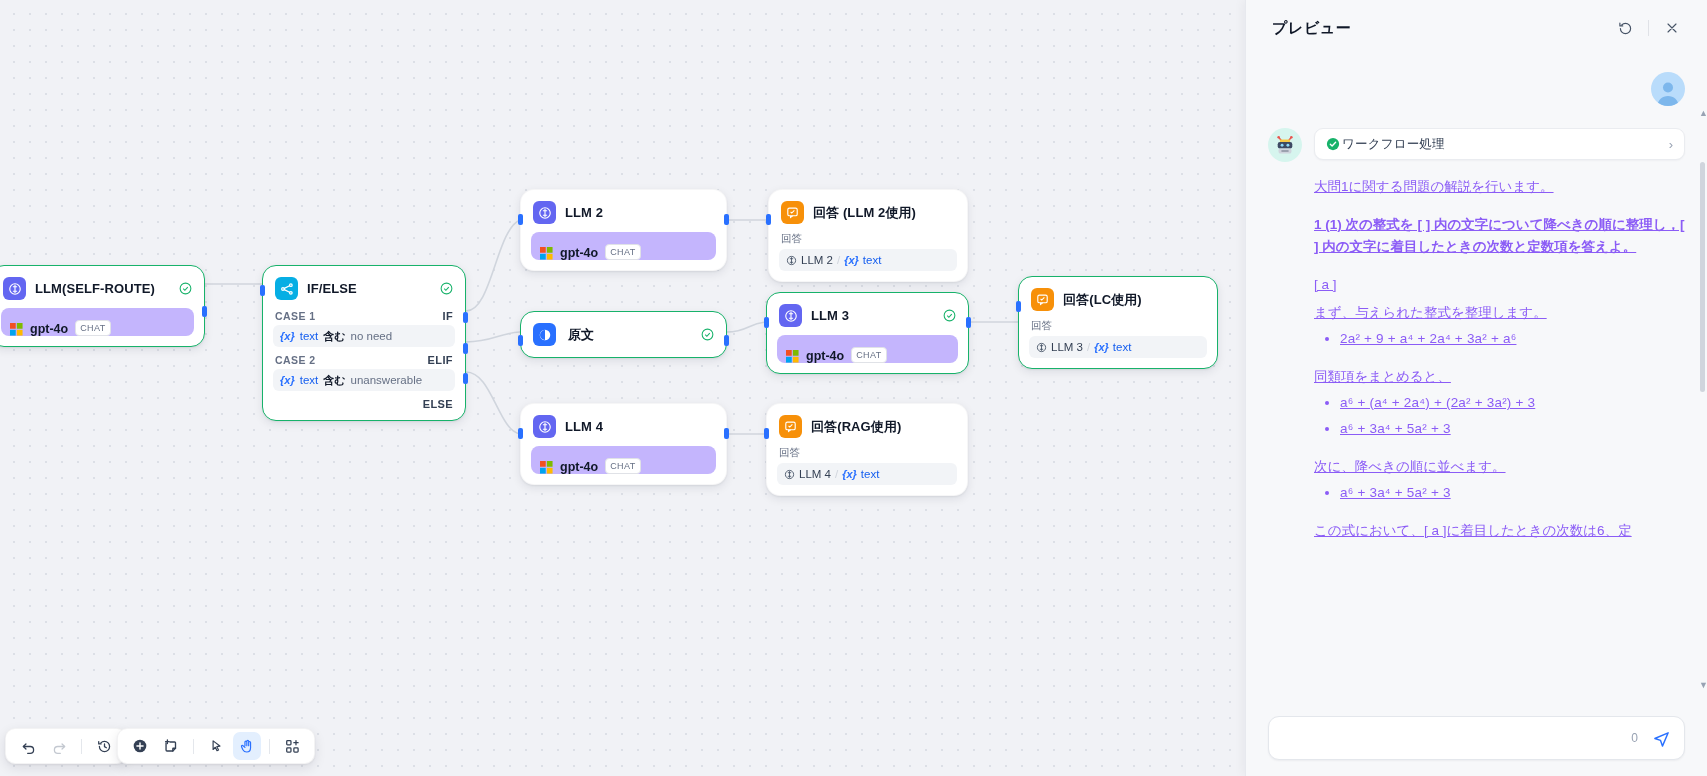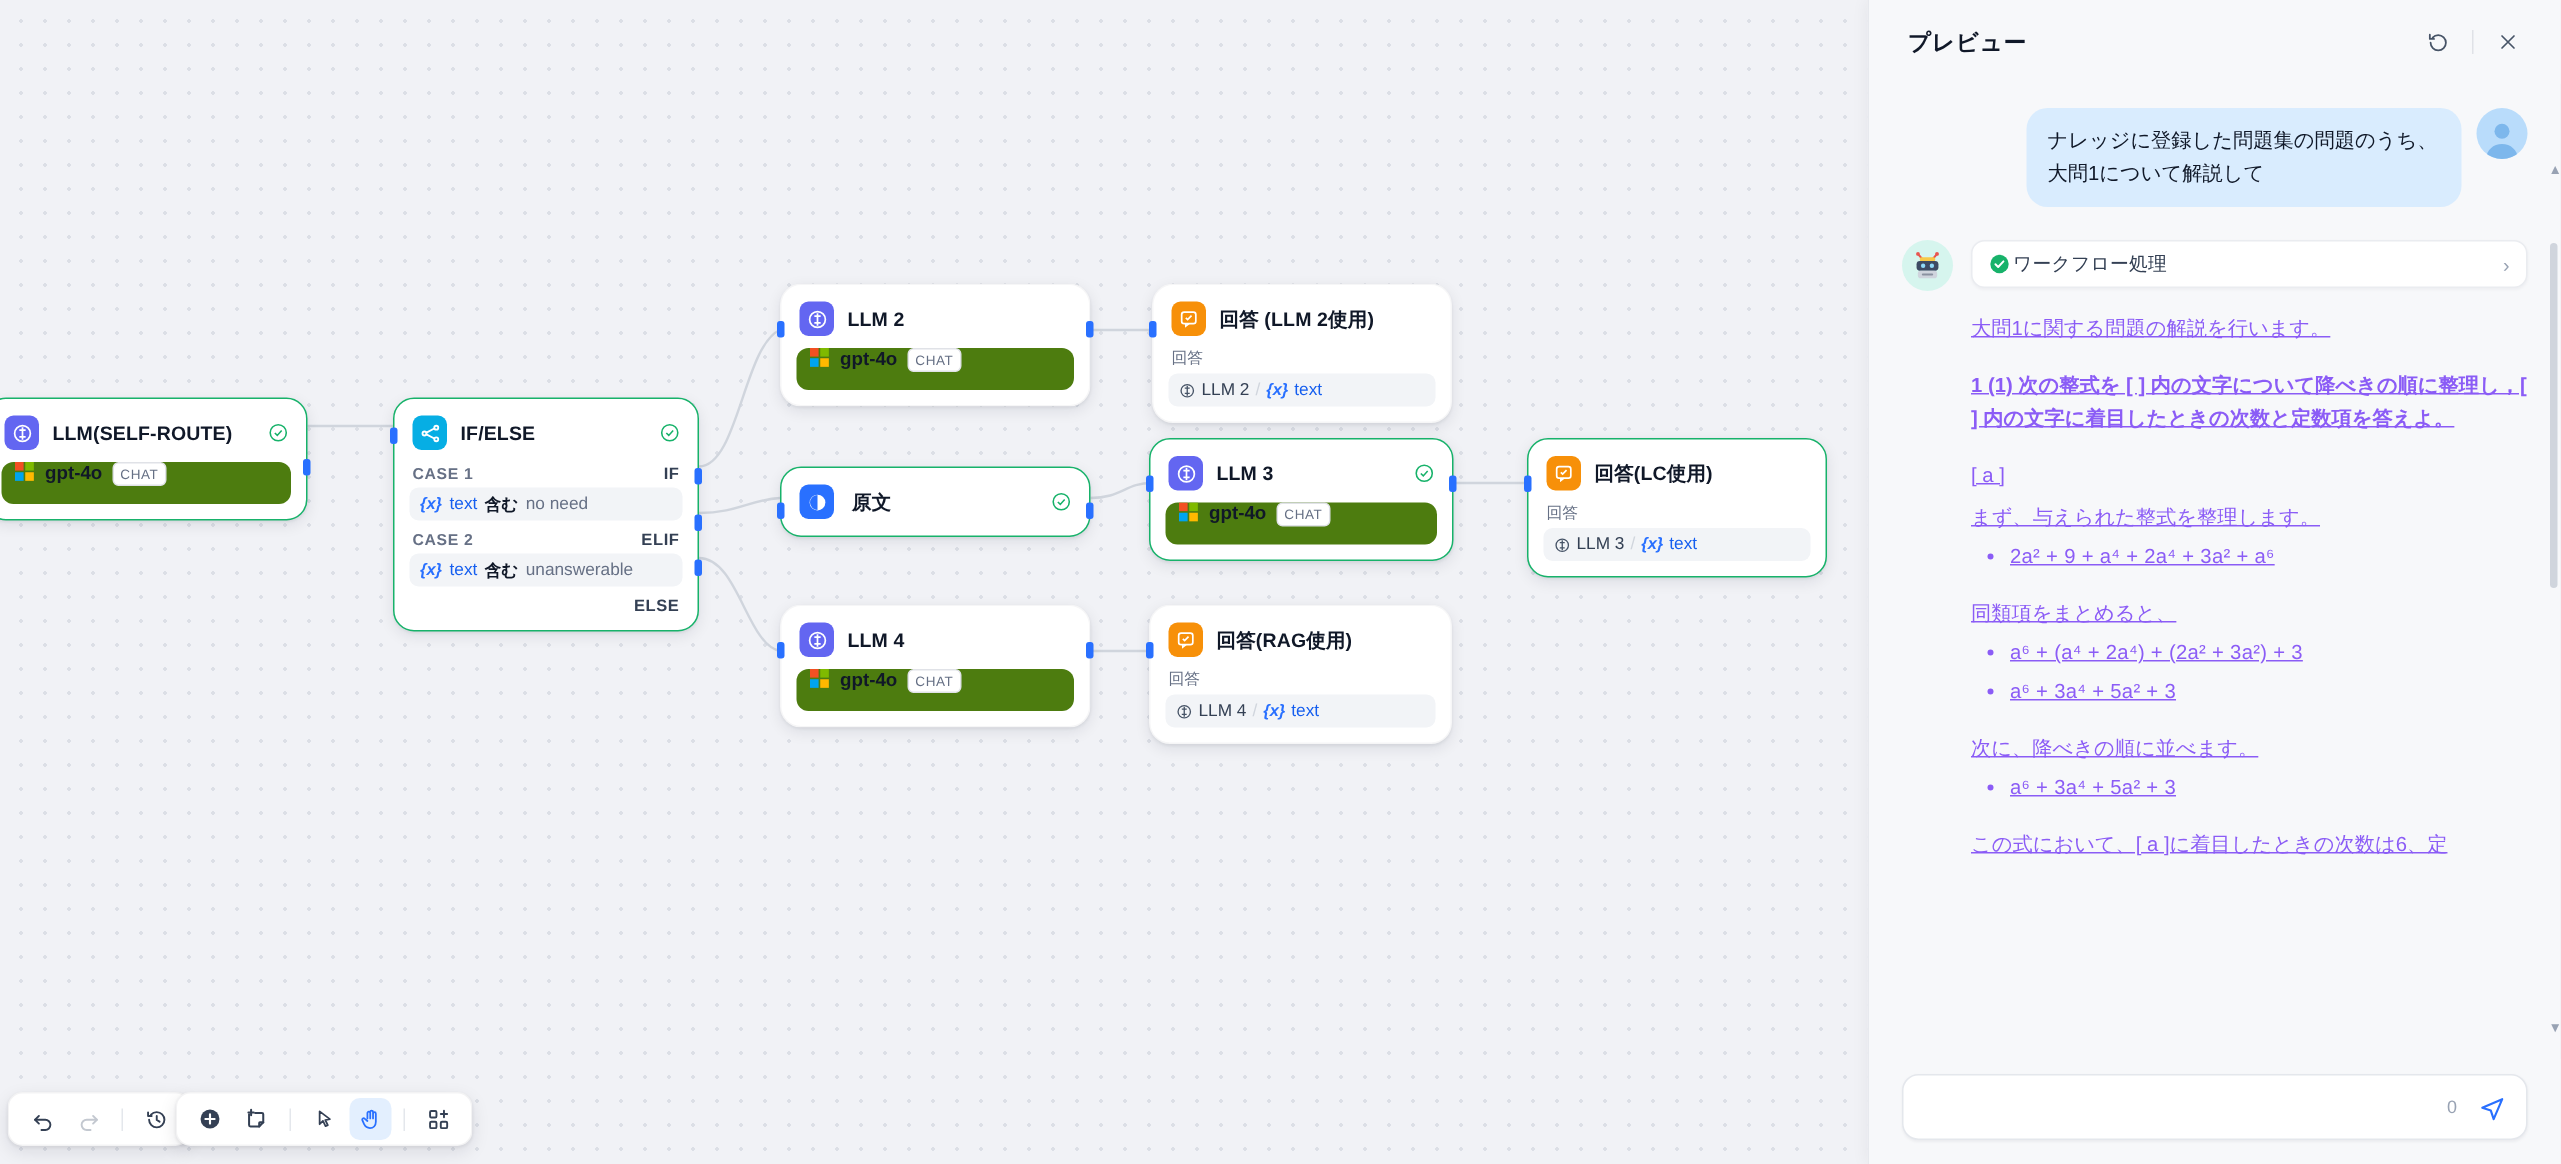--- a/index.html
+++ b/index.html
@@ -47,24 +47,24 @@
   .ico-ans  { background: #f79009; }
   .ico-doc  { background: #2970ff; }
   .node-title {
     font-size: 13px; color: #101828; font-weight: 600;
     letter-spacing: .1px; white-space: nowrap;
   }
   .node-check { margin-left: auto; flex: 0 0 auto; line-height: 0; }
 
   .model-row {
     margin: 2px 10px 0 10px;
-    background: #4d7c0f;
+    background: #c4b5fd;
     border-radius: 8px;
     height: 28px;
-    display: flex; align-items: flex-start; gap: 7px;
+    display: flex; align-items: flex-end; gap: 7px;
     padding: 0 9px;
   }
   .ms-logo { width: 13px; height: 13px; display: block; }
   .model-name { font-size: 12.5px; color: #101828; font-weight: 600; }
   .chat-badge {
     font-size: 9px; color: #667085; border: 1px solid #e0e2e7;
     border-radius: 4px; padding: 1px 4px 0 4px; letter-spacing: .4px;
     background: #fff; line-height: 13px;
   }
 
@@ -408,21 +408,21 @@
         <rect x="0" y="6.3" width="5.3" height="5.3" fill="#00a4ef"></rect>
         <rect x="6.3" y="6.3" width="5.3" height="5.3" fill="#ffb900"></rect>
       </svg>
       <span class="model-name">gpt-4o</span>
       <span class="chat-badge">CHAT</span>
     </div>
     <div class="port" style="left:-3px; top:24px"></div>
     <div class="port" style="right:-3px; top:24px"></div>
   </div>
 
-  <div class="node sel" style="left:1018px; top:292px; width:200px;">
+  <div class="node sel" style="left:1018px; top:276px; width:200px;">
     <div class="node-head">
       <div class="node-ico ico-ans">
         <svg width="13" height="13" viewBox="0 0 16 16" fill="none" stroke="#fff" stroke-width="1.4">
           <rect x="2.2" y="2.6" width="11.6" height="9.4" rx="2"></rect>
             <path d="M5.6 12v2l2.6-2"></path>
             <path d="M5.6 7.2l1.5 1.5 3.2-3.2"></path>
         </svg>
       </div>
       <div class="node-title">回答(LC使用)</div>
     </div>
@@ -569,21 +569,20 @@
         <svg width="16" height="16" viewBox="0 0 20 20" fill="none" stroke="#475467" stroke-width="1.4" stroke-linecap="round">
           <path d="M5 5l10 10M15 5L5 15"></path>
         </svg>
       </div>
     </div>
   </div>
 
   <div class="pv-body">
 
     <div class="msg-user">
-      <div class="bubble-user">ナレッジに登録した問題集の問題のうち、大問1について解説して</div>
       <div class="avatar-user">
         <svg width="30" height="30" viewBox="0 0 30 30">
           <circle cx="15" cy="11.5" r="5" fill="#7db7ec"></circle>
           <path d="M4.5 30c0-6 4.8-10 10.5-10s10.5 4 10.5 10z" fill="#7db7ec"></path>
         </svg>
       </div>
     </div>
 
     <div class="msg-bot">
       <div class="avatar-bot">

